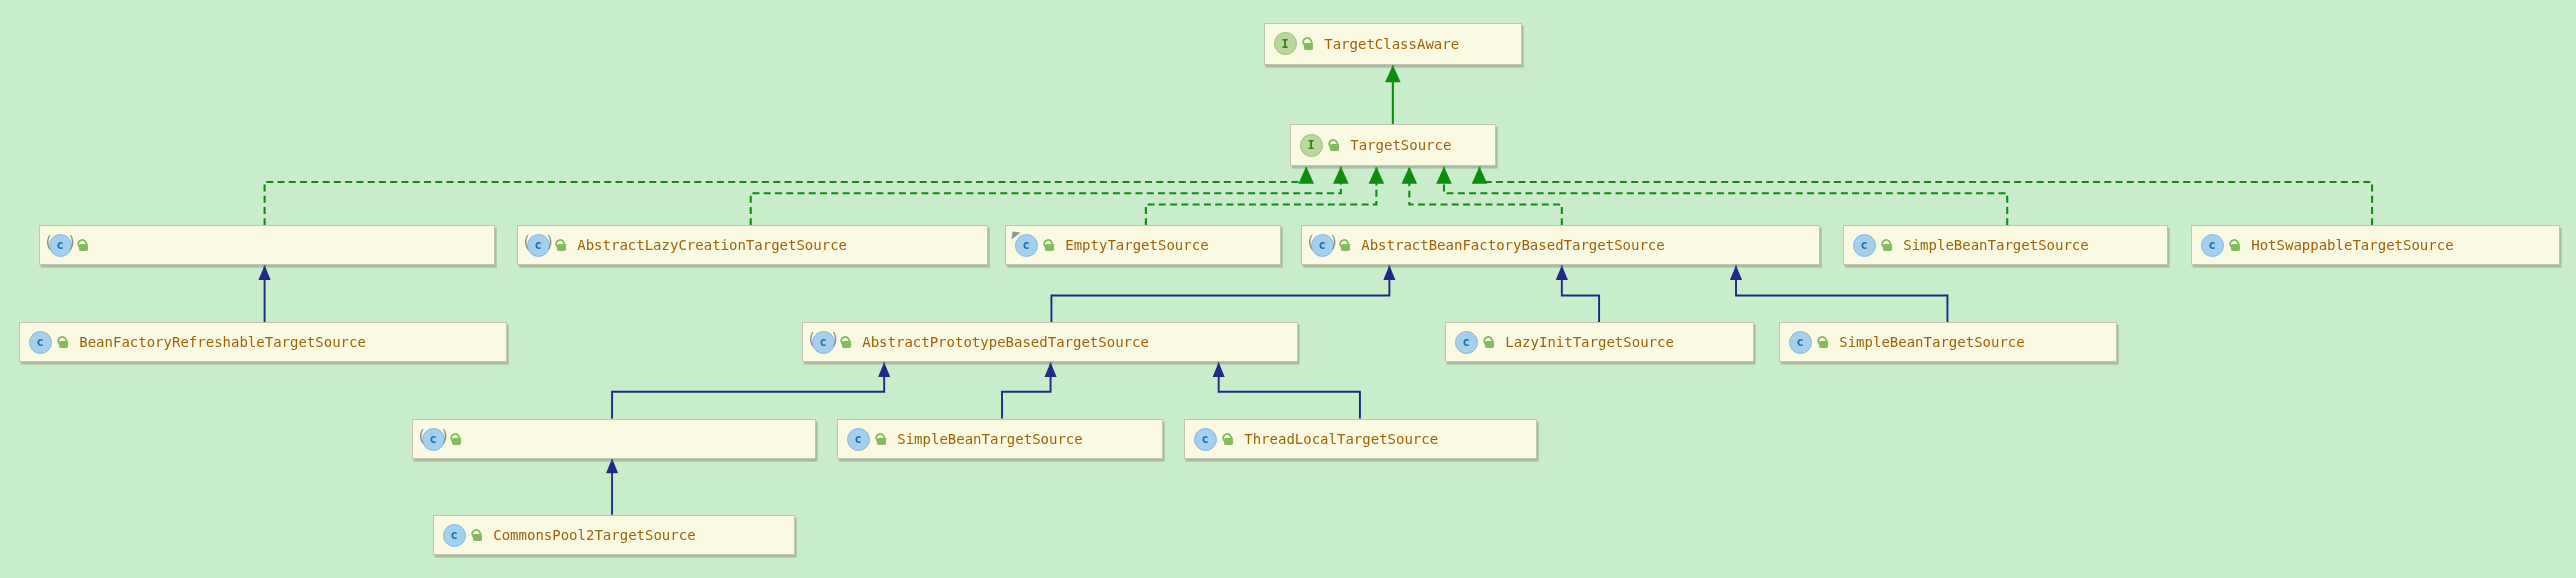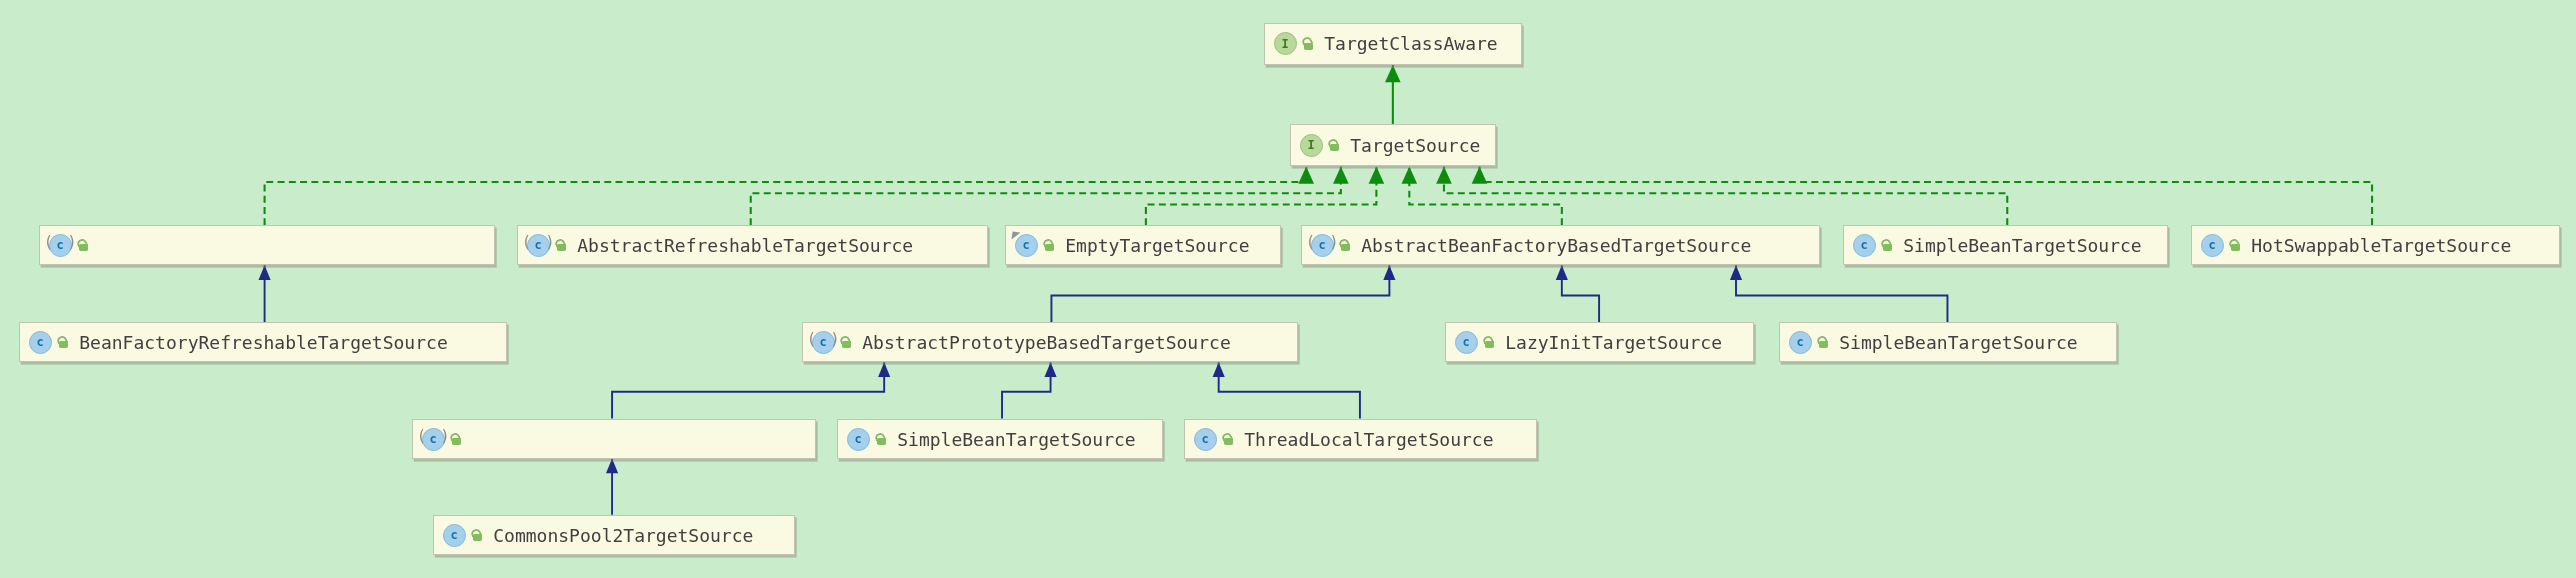--- a/index.html
+++ b/index.html
@@ -48,21 +48,21 @@
     border:2.2px solid #83bb5f;border-bottom:none;
     border-radius:5.2px 5.2px 0 0;
     transform:rotate(-28deg);
   }
   .lock .body{
     position:absolute;left:2.6px;top:6px;width:8.7px;height:7px;
     background:#83bb5f;border-radius:1.7px;
   }
   .label{
     margin-left:10.4px;
-    font-size:18px;color:#404040;letter-spacing:0px;text-align:right;
+    font-size:14px;color:#a16207;letter-spacing:0px;text-align:right;
   }
   #watermark{
     position:absolute;left:12px;top:556px;
     font-family:"Liberation Sans",sans-serif;
     font-size:12px;color:#a6a9b5;letter-spacing:0.4px;
     text-decoration:none;
     margin-top:36px;
   }
 </style>
 </head>
@@ -124,21 +124,21 @@
           <span class="shackle"></span>
           <span class="body"></span>
         </span>
       </div>
       <div class="node" style="left: 517px; top: 225px; width: 471px; height: 40px; background: rgb(250, 250, 227);">
         <span class="badge b-abstract">c<span class="paren l">(</span><span class="paren r">)</span></span>
         <span class="lock">
           <span class="shackle"></span>
           <span class="body"></span>
         </span>
-        <span class="label">AbstractRefreshableTargetSource</span>
+        <span class="label">AbstractLazyCreationTargetSource</span>
       </div>
       <div class="node" style="left: 1005px; top: 225px; width: 276px; height: 40px; background: rgb(250, 250, 227);">
         <span class="badge b-final">c<span class="final-mark"></span></span>
         <span class="lock">
           <span class="shackle"></span>
           <span class="body"></span>
         </span>
         <span class="label">EmptyTargetSource</span>
       </div>
       <div class="node" style="left: 1301px; top: 225px; width: 519px; height: 40px; background: rgb(250, 250, 227);">

